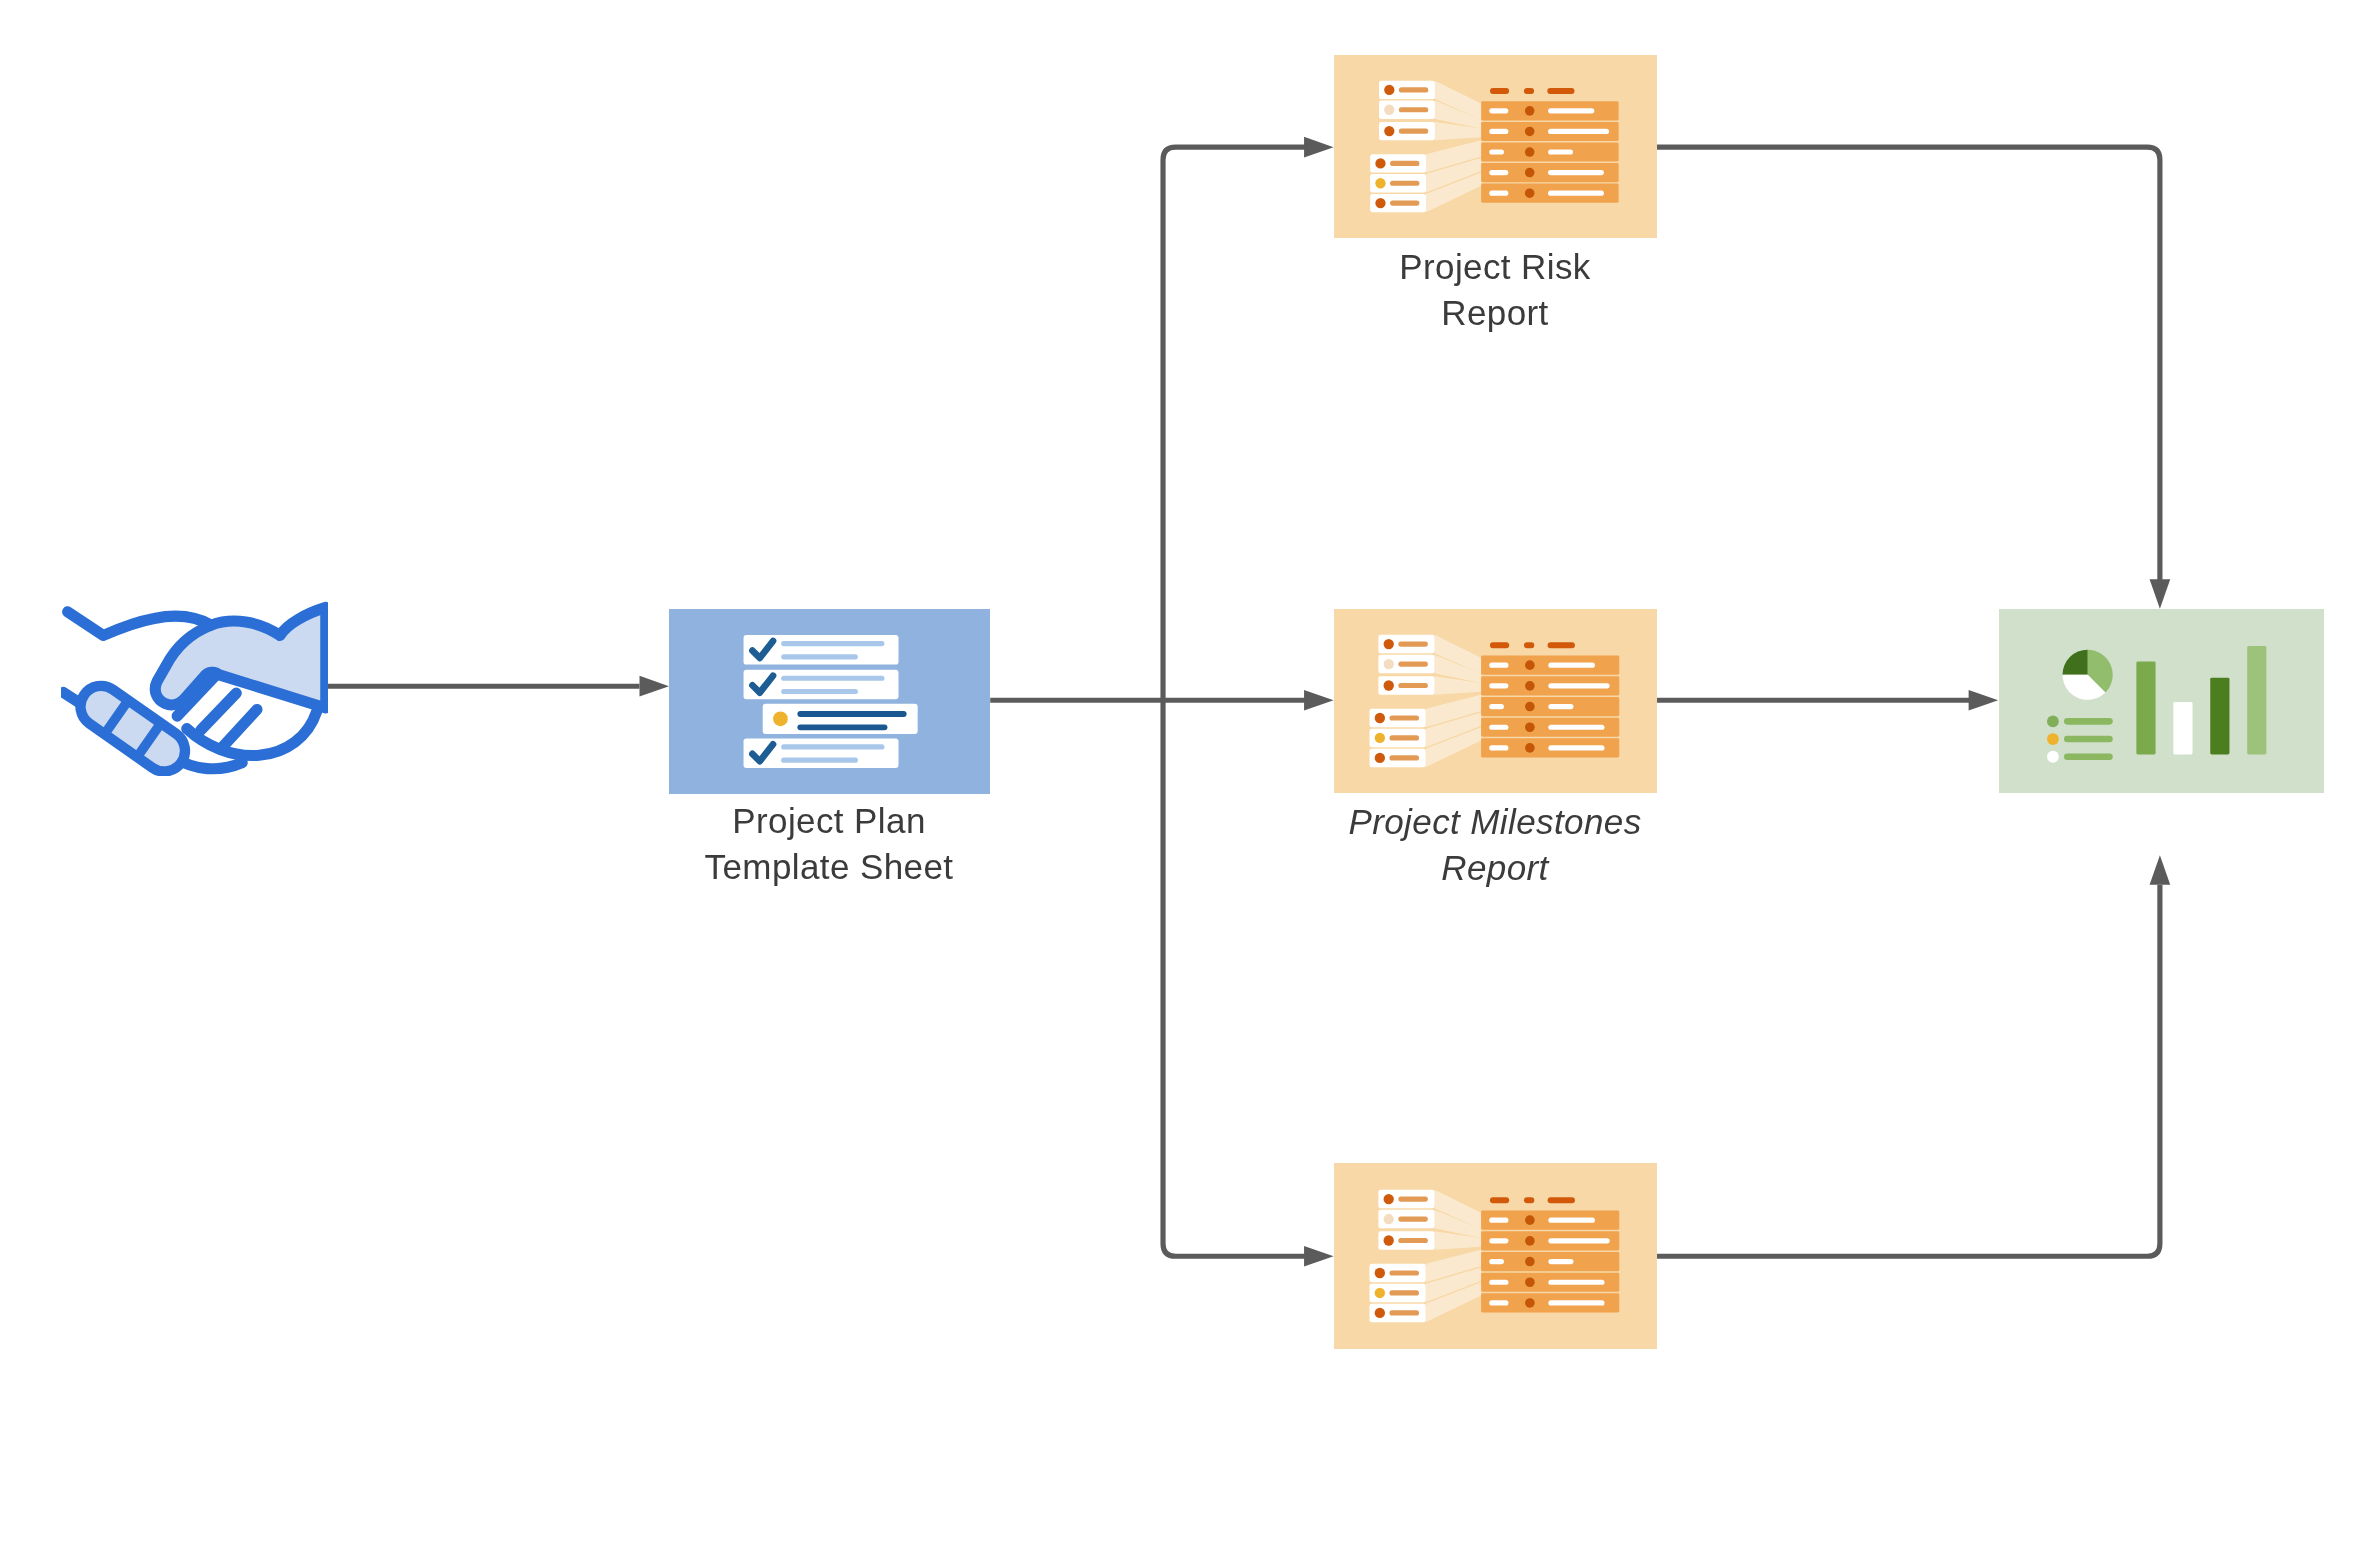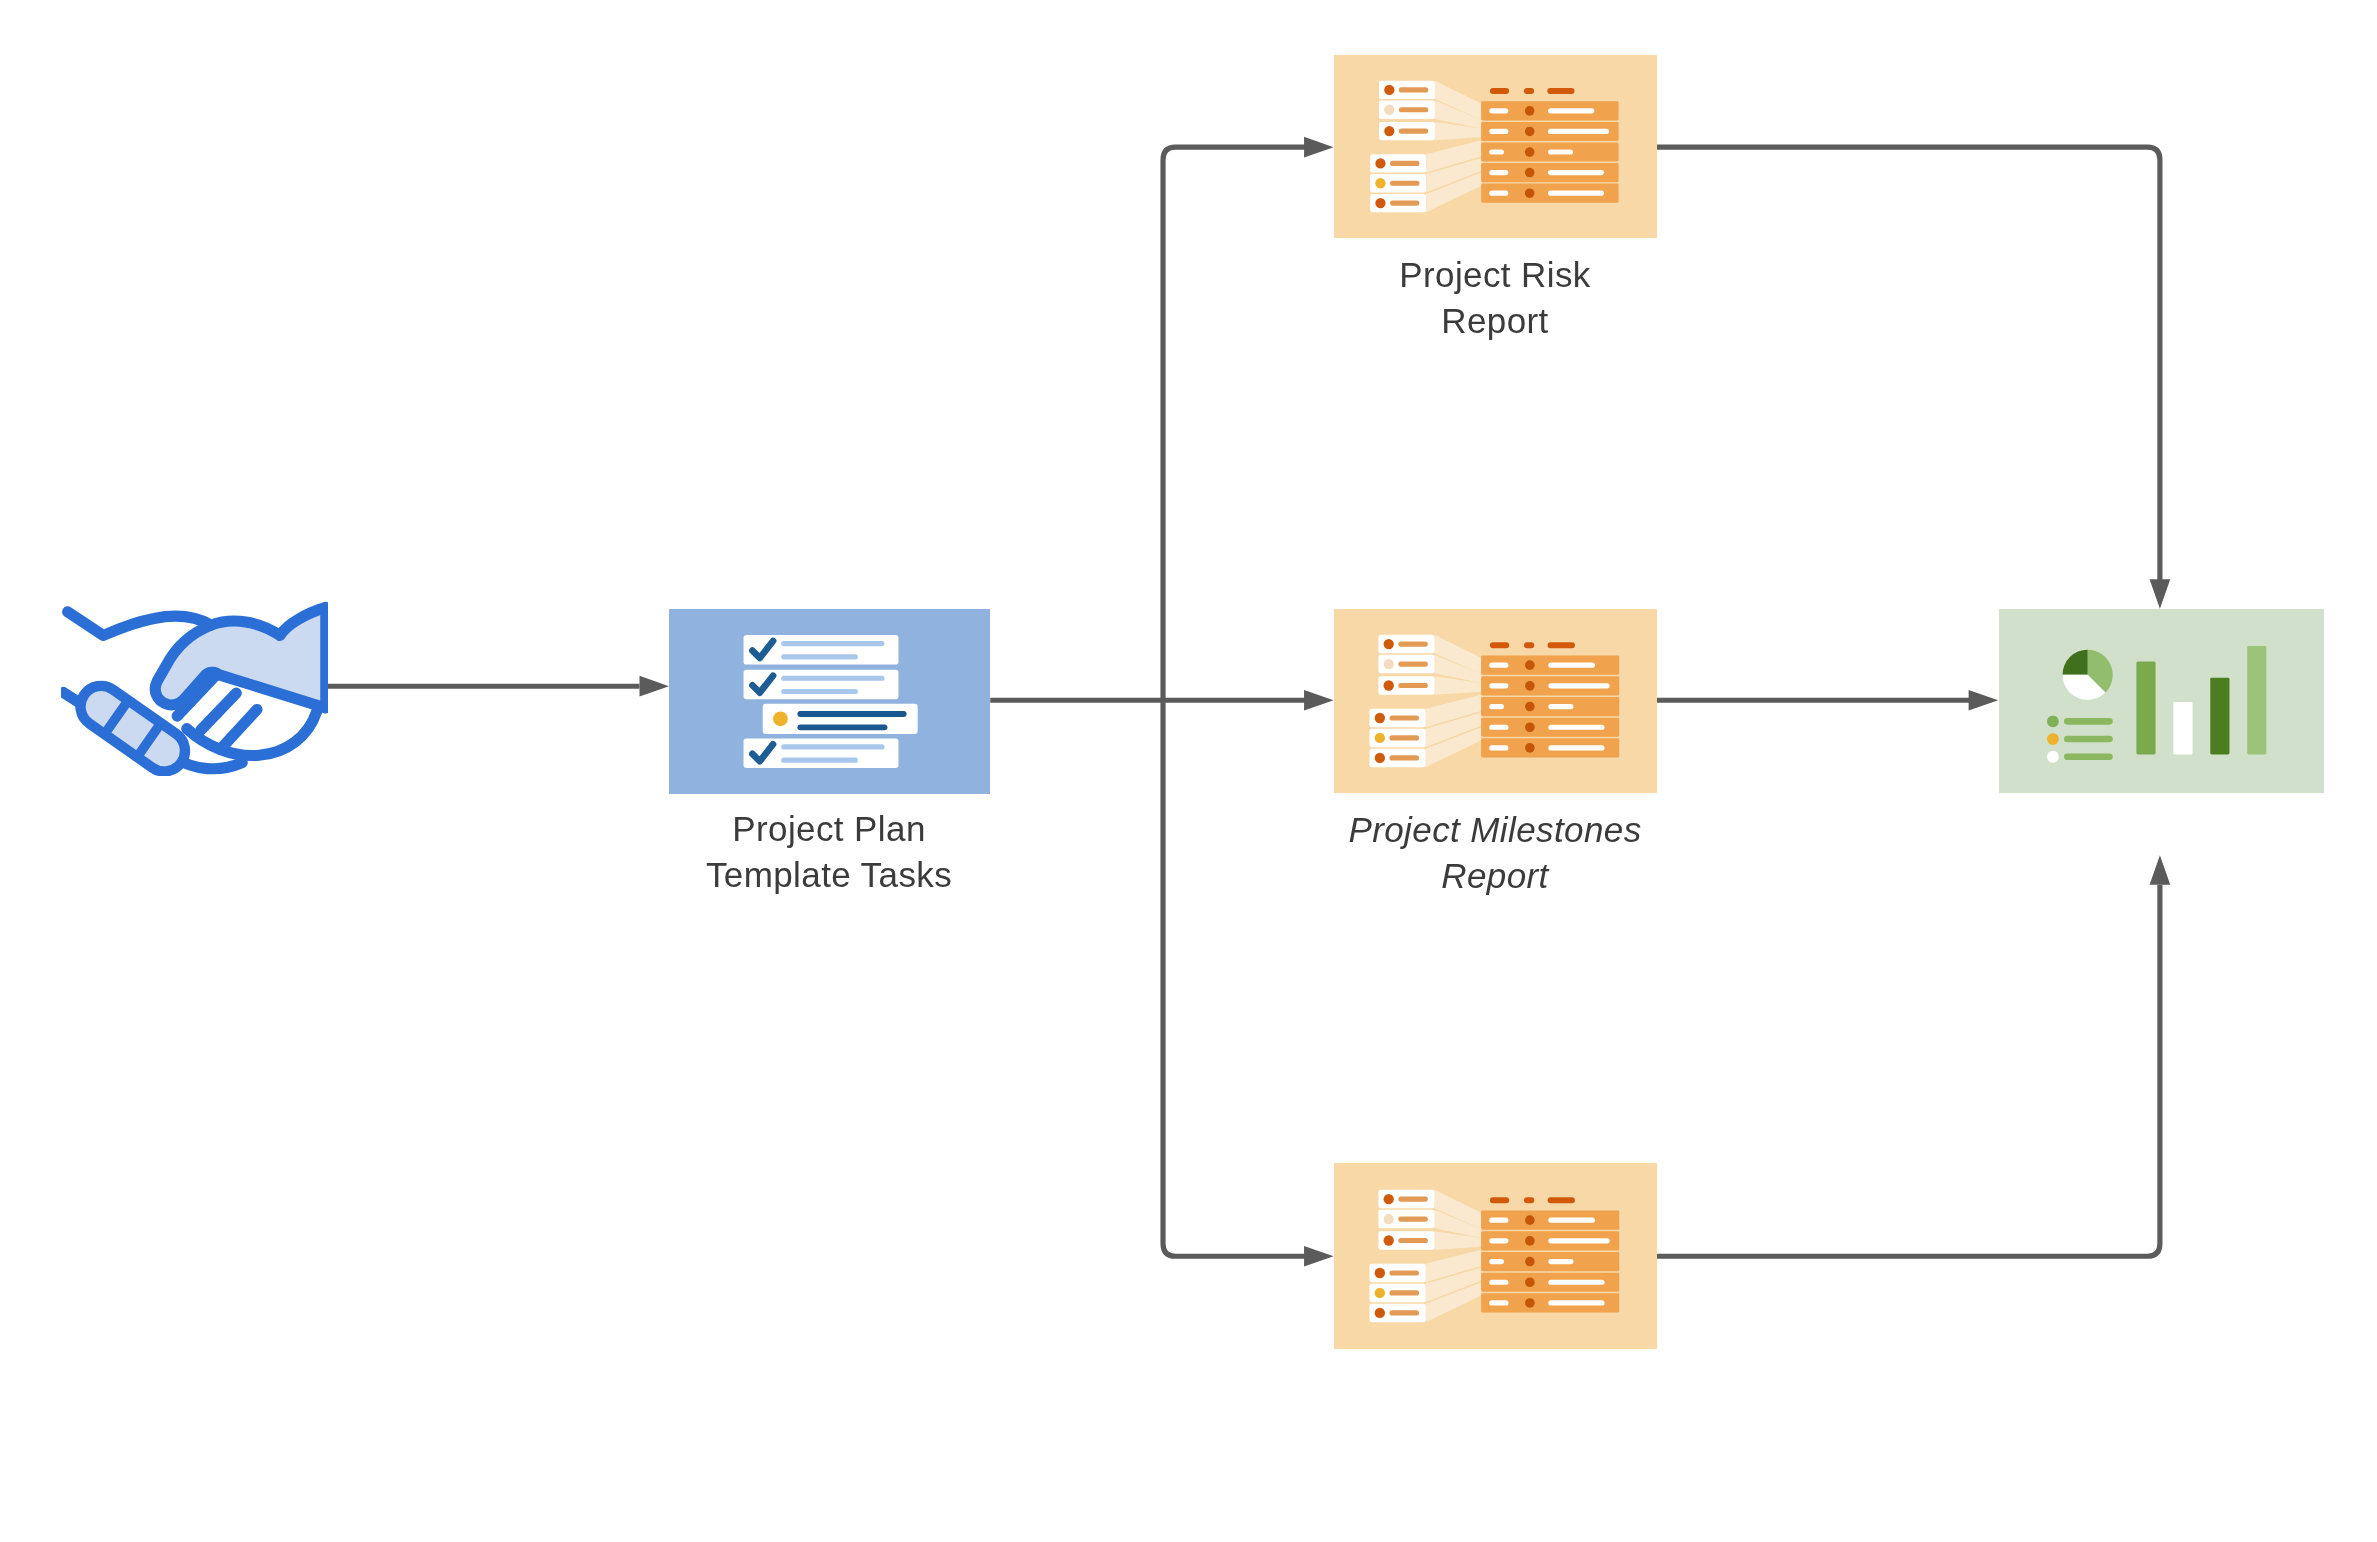--- a/index.html
+++ b/index.html
@@ -29,21 +29,20 @@
   .node.box-green  { background: #D1E0CB; }
   .node-label {
     position: absolute;
     width: 384px;
     text-align: center;
     font-size: 35px;
     line-height: 46px;
     color: #3B3B3B;
     white-space: pre-line;
     letter-spacing: 0.4px;
-    margin-top: 8px;
   }
   svg { display: block; }
 </style>
 </head>
 <body>
 
 <div class="canvas">
 
   <svg class="connector-svg" viewBox="0 0 3219 2089">
     <g stroke="#5B5B5B" stroke-width="7" fill="none">
@@ -171,21 +170,21 @@
         <rect x="152" y="108" width="104" height="7" rx="3.5"></rect>
         <rect x="152" y="183" width="140" height="7" rx="3.5"></rect>
         <rect x="152" y="201" width="104" height="7" rx="3.5"></rect>
       </g>
       <circle cx="151" cy="148.5" r="10" fill="#EFB22C"></circle>
       <rect x="174" y="138" width="148" height="8" rx="4" fill="#1B5891"></rect>
       <rect x="174" y="156" width="122" height="8" rx="4" fill="#1B5891"></rect>
     </svg>
   </div>
   <div class="node-label" style="left:637px; top:798px;">Project Plan
-Template Tasks</div>
+Template Sheet</div>
 
   <div class="node box-orange" style="left:1334px; top:55px; width:323px; height:183px;">
     <svg viewBox="0 0 437 249" width="323" height="183">
       <use href="#report-icon"></use>
     </svg>
   </div>
   <div class="node-label" style="left:1303px; top:244px;">Project Risk
 Report</div>
 
   <div class="node box-orange" style="left:1334px; top:609px; width:323px; height:184px;">

